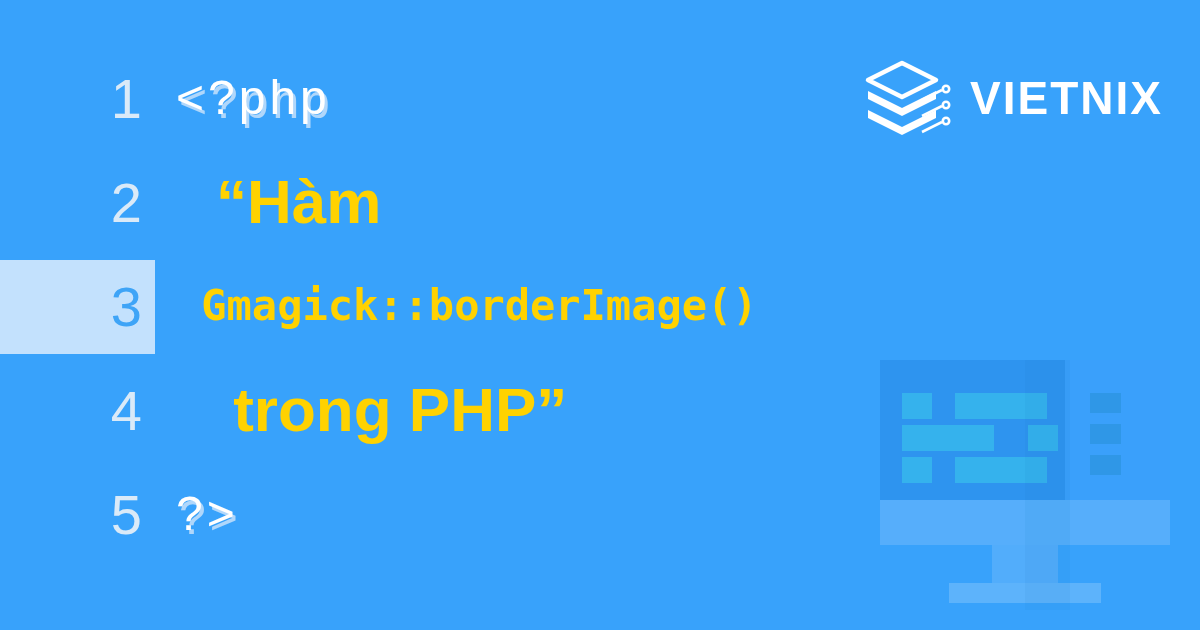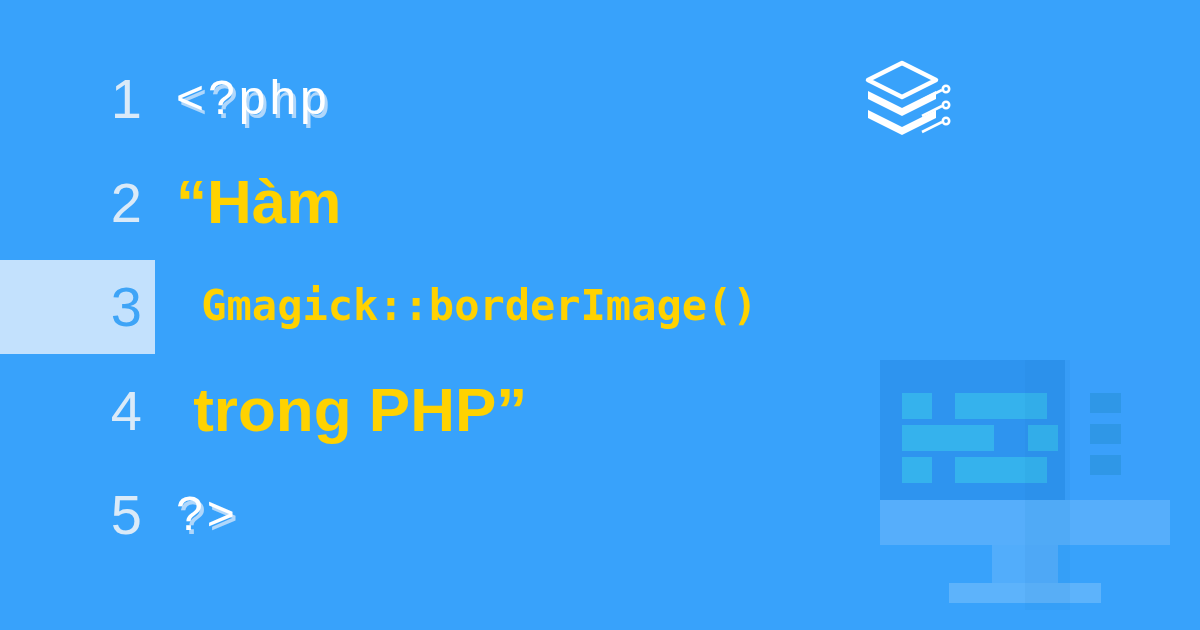--- a/index.html
+++ b/index.html
@@ -168,20 +168,21 @@
     letter-spacing: 4px;
     text-shadow: 3px 4px 0 rgba(197, 225, 250, 0.85);
   }
   
   .tok-yellow-sans {
     color: #ffd200;
     font-family: "Liberation Sans", sans-serif;
     font-size: 62px;
     font-weight: 700;
     letter-spacing: 0px;
+    margin-left: 40px;
   }
   
   .tok-yellow-mono {
     color: #ffd200;
     font-family: "DejaVu Sans Mono", monospace;
     font-size: 42px;
     font-weight: 700;
     letter-spacing: 0px;
   }
 </style>
@@ -222,20 +223,21 @@
         <path d="M6 52 L40 69 L74 52 L74 60 L40 77 L6 60 Z" fill="#ffffff"></path>
 
         <circle cx="84" cy="31" r="3.2" fill="none" stroke="#ffffff" stroke-width="2.6"></circle>
         <circle cx="84" cy="47" r="3.2" fill="none" stroke="#ffffff" stroke-width="2.6"></circle>
         <circle cx="84" cy="63" r="3.2" fill="none" stroke="#ffffff" stroke-width="2.6"></circle>
         <path d="M60 42 L80 32" stroke="#ffffff" stroke-width="2.6" fill="none"></path>
         <path d="M60 58 L80 48" stroke="#ffffff" stroke-width="2.6" fill="none"></path>
         <path d="M60 74 L80 64" stroke="#ffffff" stroke-width="2.6" fill="none"></path>
       </svg>
     </span>
+    <span id="logo-wordmark">VIETNIX</span>
   </div>
 
   <div id="code-block">
 
     <div class="code-line">
       <div class="ln-gutter"></div>
       <div class="ln-num">1</div>
       <div class="code-text">
         <span class="tok-white">&lt;?php</span>
       </div>

